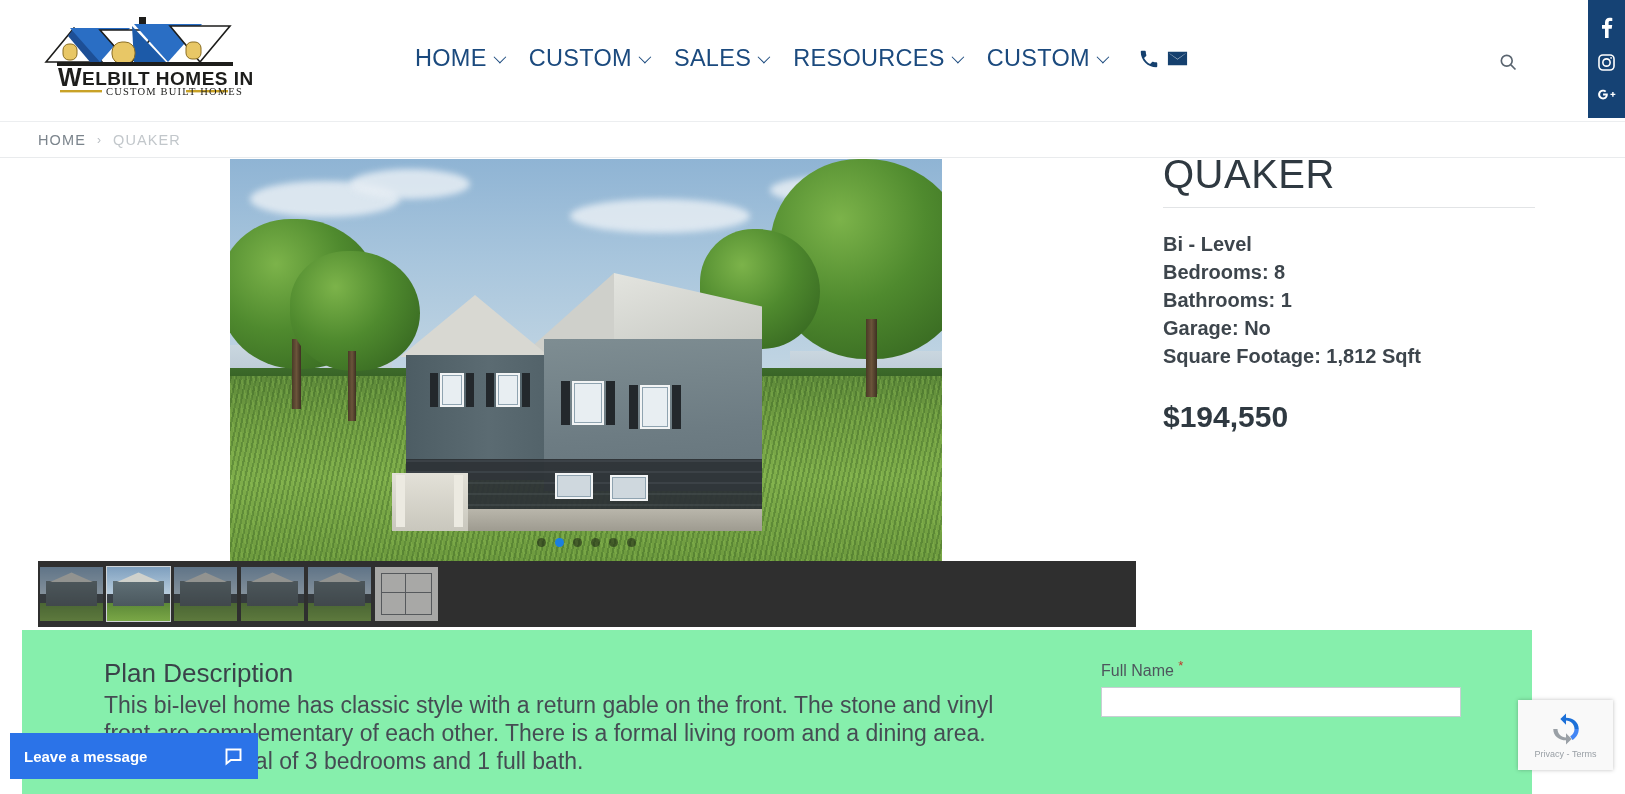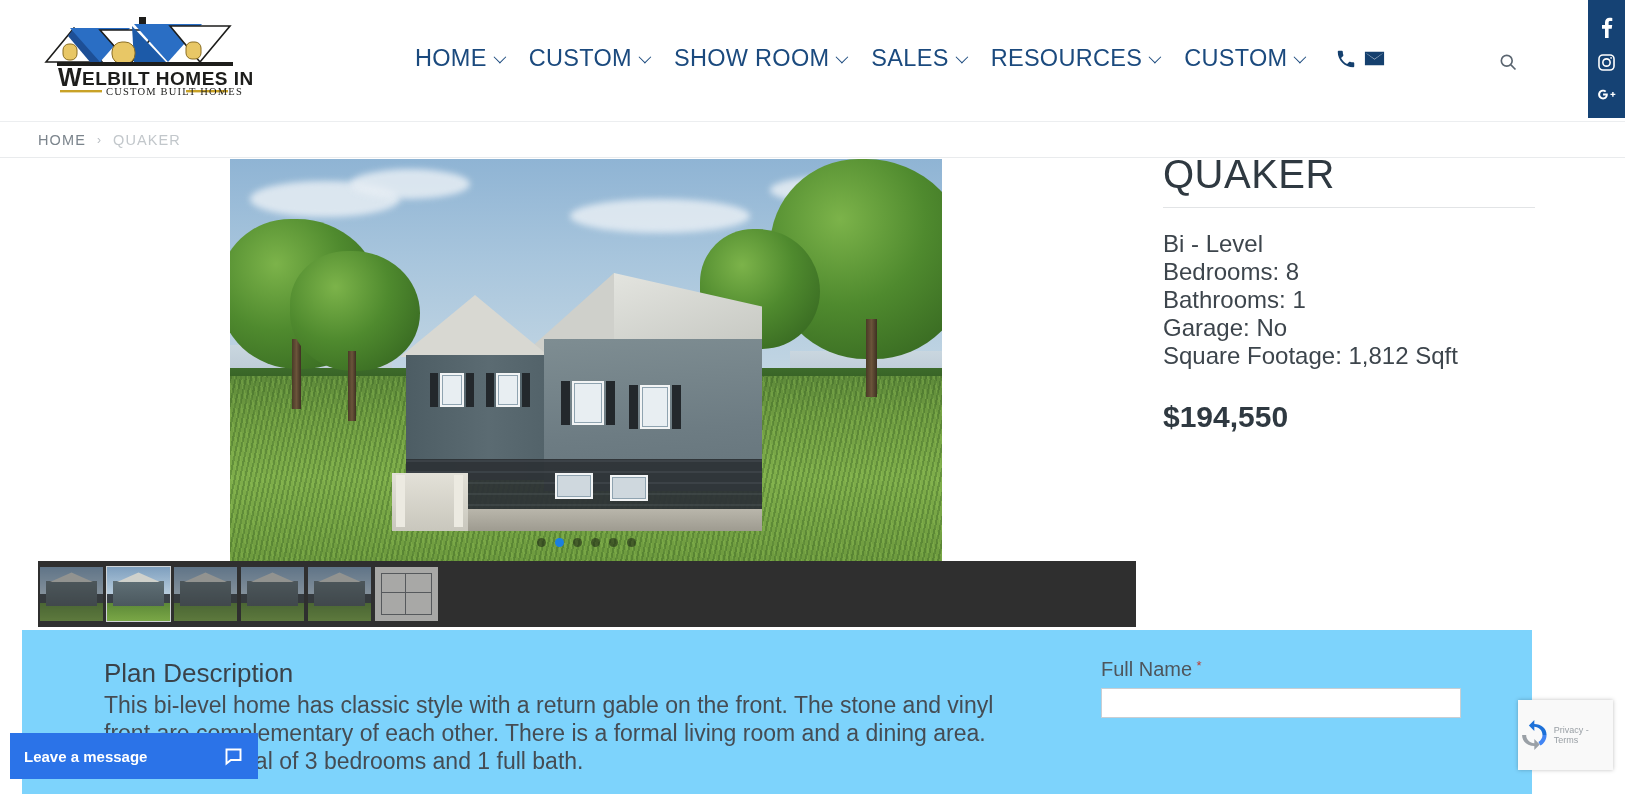--- a/index.html
+++ b/index.html
@@ -186,56 +186,56 @@
       linear-gradient(90deg, transparent 46%, #6f7479 46%, #6f7479 48%, transparent 48%),
       linear-gradient(0deg, transparent 52%, #6f7479 52%, #6f7479 54%, transparent 54%);
   }
 
   
   .details { position:absolute; left:1163px; top:152px; width:372px; }
   .plan-title {
     font-size: 40px; font-weight: 400; color:#2f3941; letter-spacing:.5px;
     padding-bottom: 10px; border-bottom: 1px solid #e2e4e6;
   }
-  .spec-list { margin-top: 22px; color:#3d454c; font-size: 24px; line-height: 28px; font-weight: 400; }
+  .spec-list { margin-top: 22px; color:#3d454c; font-size: 20px; line-height: 28px; font-weight: 700; }
   .spec-list div { white-space: nowrap; }
   .price { margin-top: 30px; font-size: 30px; font-weight: bold; color:#2f3941; }
 
   
   .lower {
     position:absolute; left:22px; top:630px; width:1510px; height:164px;
-    background:#7dd3fc;
+    background:#86efac;
   }
   .desc { position:absolute; left:82px; top:28px; width:900px; }
   .desc h3 { font-size:26px; font-weight:400; color:#3a4249; margin-bottom:2px; }
   .desc p { font-size:23px; line-height:28px; color:#454c53; font-weight:300; }
 
   .form-col { position:absolute; left:1079px; top:28px; width:380px; }
   .form-col h3 { font-size:28px; font-weight:400; color:#363f47; margin-bottom:9px; }
-  .field-label { font-size:20px; color:#4e565d; }
+  .field-label { font-size:16px; color:#4e565d; }
   .req { color:#c0392b; font-size:13px; vertical-align: super; }
   .text-input {
     margin-top:7px; width: 360px; height: 30px;
     background:#fff; border:1px solid #c9ced3; outline:none;
     font-family:"Liberation Sans", sans-serif; font-size:14px; padding:0 7px;
   }
 
   
   .chat {
     position:absolute; left:10px; top:733px; width:248px; height:46px;
     background:#2b73e8; display:flex; align-items:center; justify-content:space-between;
     padding: 0 14px; cursor:pointer;
   }
   .chat span { color:#fff; font-size:15px; font-weight:bold; }
 
   
   .recaptcha {
     position:absolute; left:1518px; top:700px; width:95px; height:70px;
     background:#f9f9f9; box-shadow: 0 0 4px rgba(0,0,0,.25);
-    display:flex; align-items:center; justify-content:center; gap:3px;
+    display:flex; flex-direction:column; align-items:center; justify-content:center; gap:3px;
   }
   .recaptcha small { font-size:9px; color:#9aa0a6; }
 </style>
 </head>
 <body>
 
 <div class="page">
 
   <div class="header">
 
@@ -264,24 +264,20 @@
     <nav class="nav">
       <div class="nav-item">
         <span>HOME</span>
         <i class="chev"></i>
       </div>
       <div class="nav-item">
         <span>CUSTOM</span>
         <i class="chev"></i>
       </div>
       <div class="nav-item">
-        <span>SHOW ROOM</span>
-        <i class="chev"></i>
-      </div>
-      <div class="nav-item">
         <span>SALES</span>
         <i class="chev"></i>
       </div>
       <div class="nav-item">
         <span>RESOURCES</span>
         <i class="chev"></i>
       </div>
       <div class="nav-item">
         <span>CUSTOM</span>
         <i class="chev"></i>

